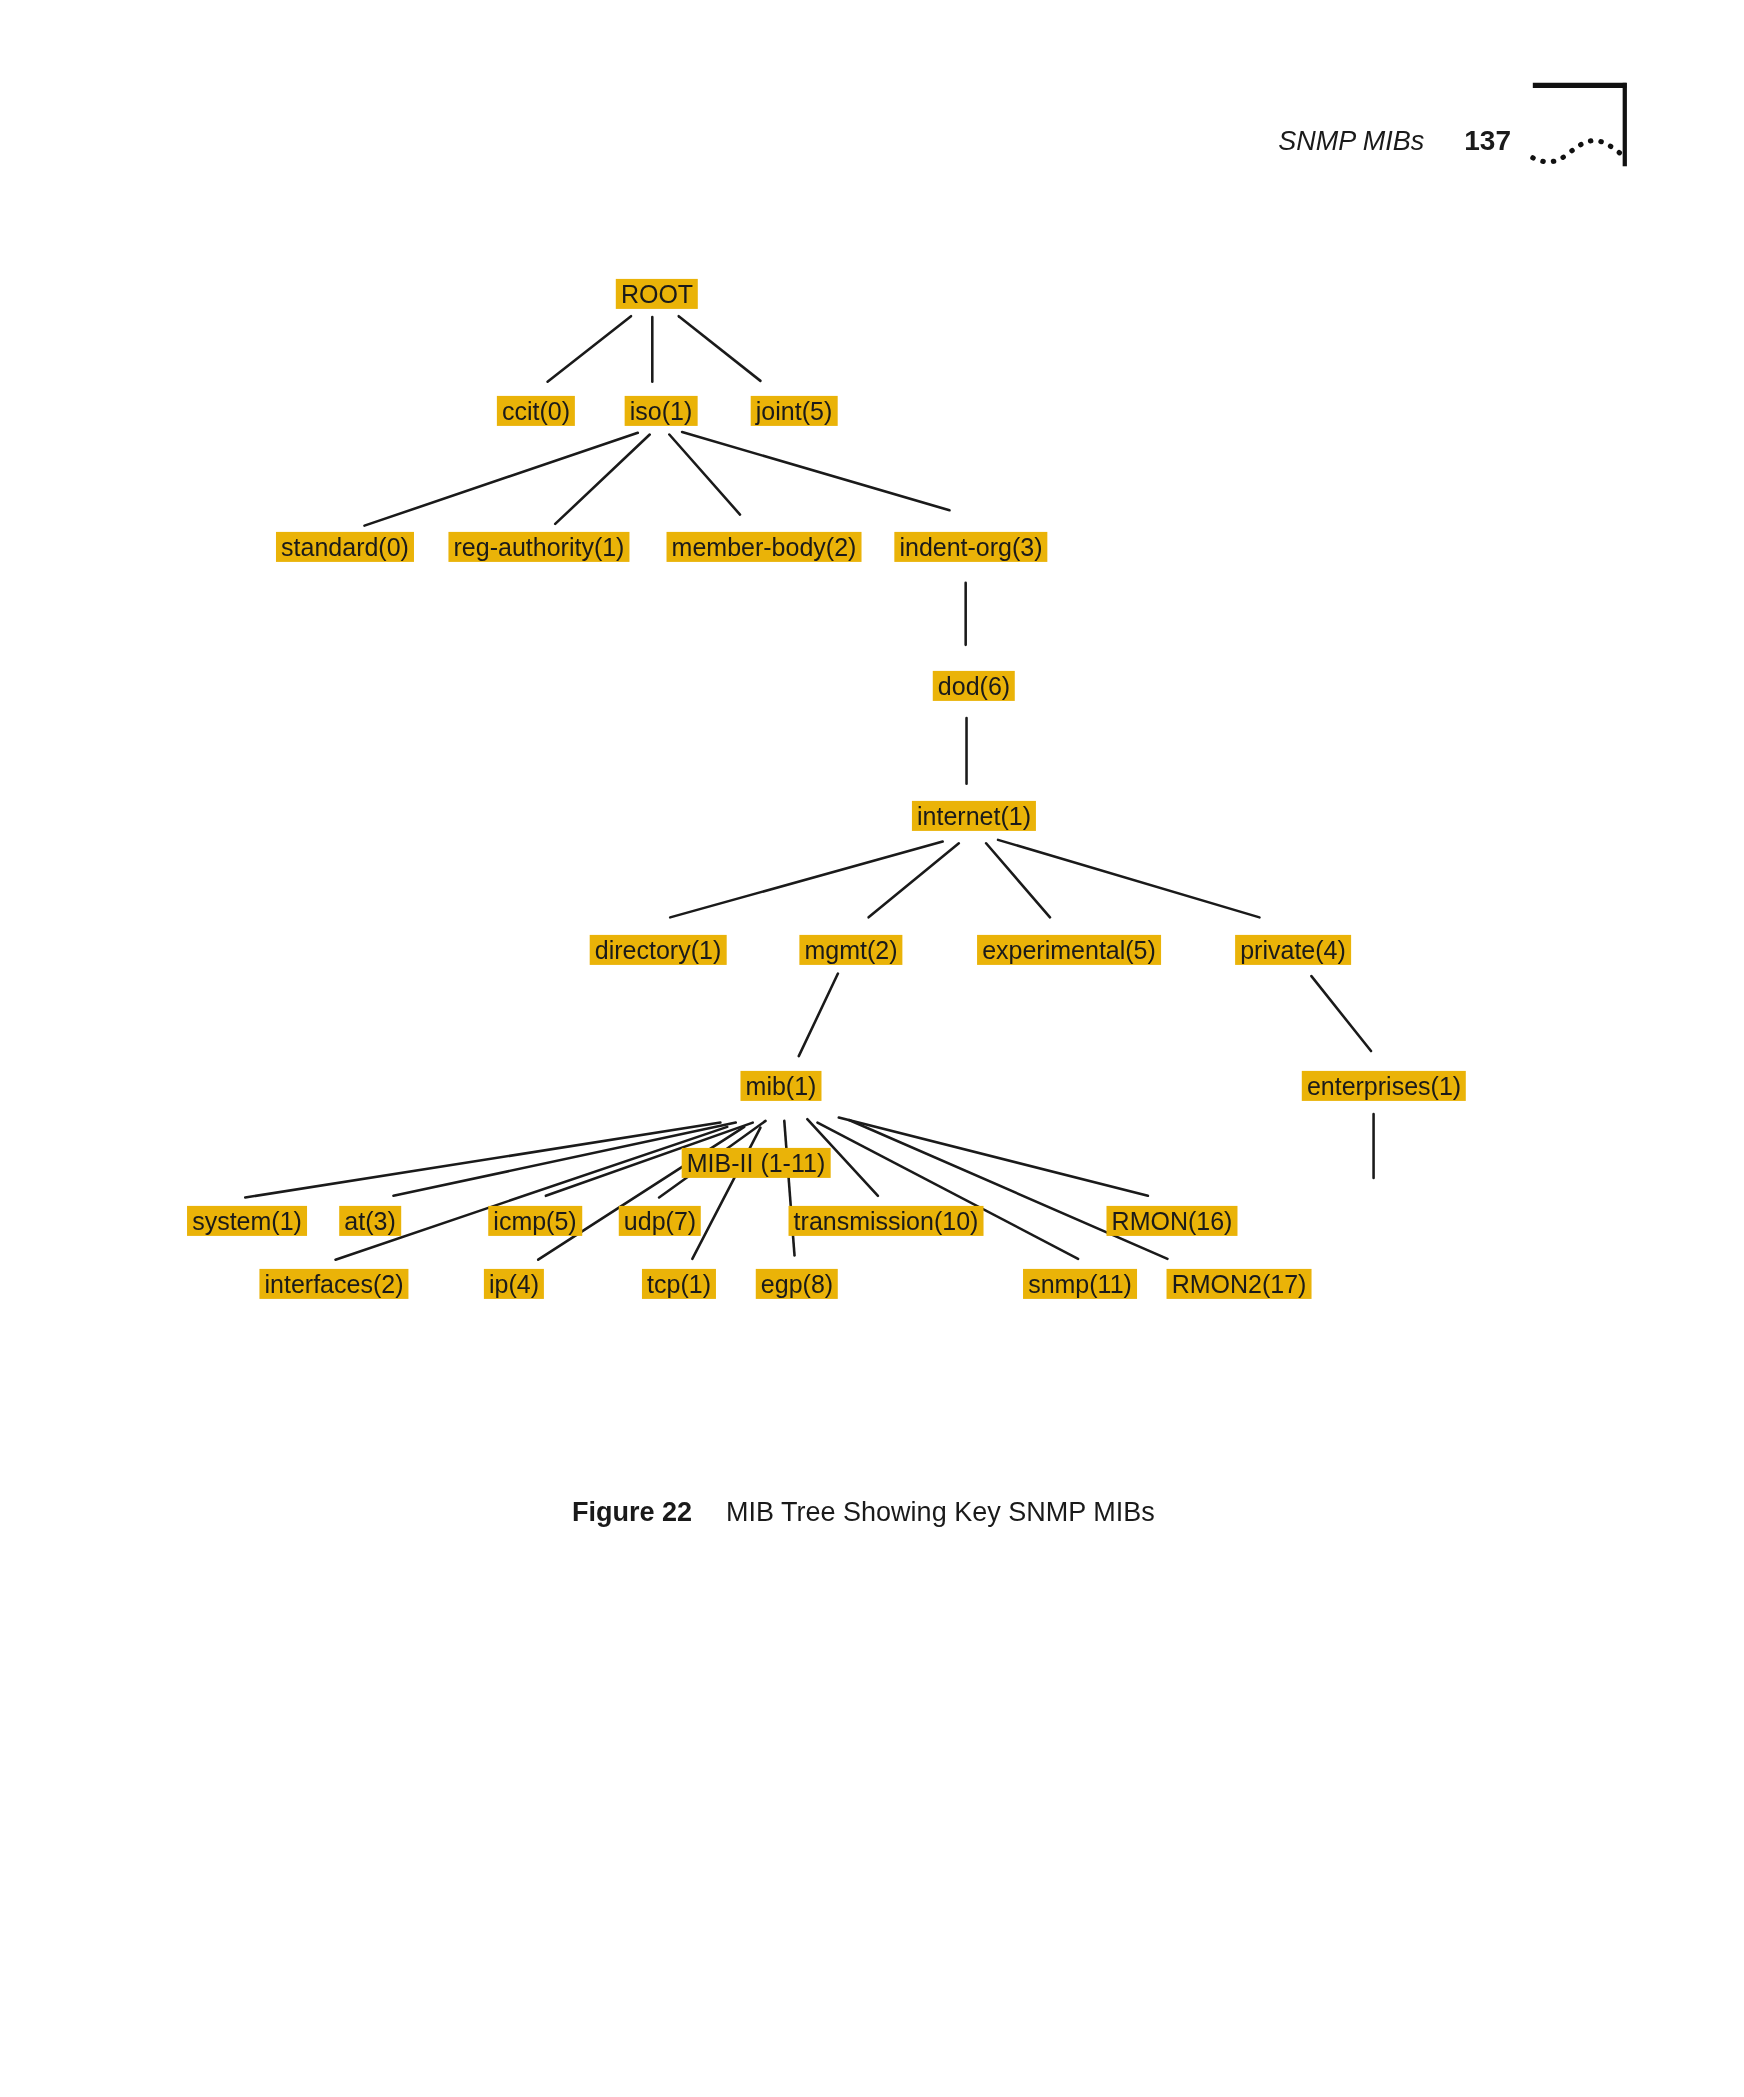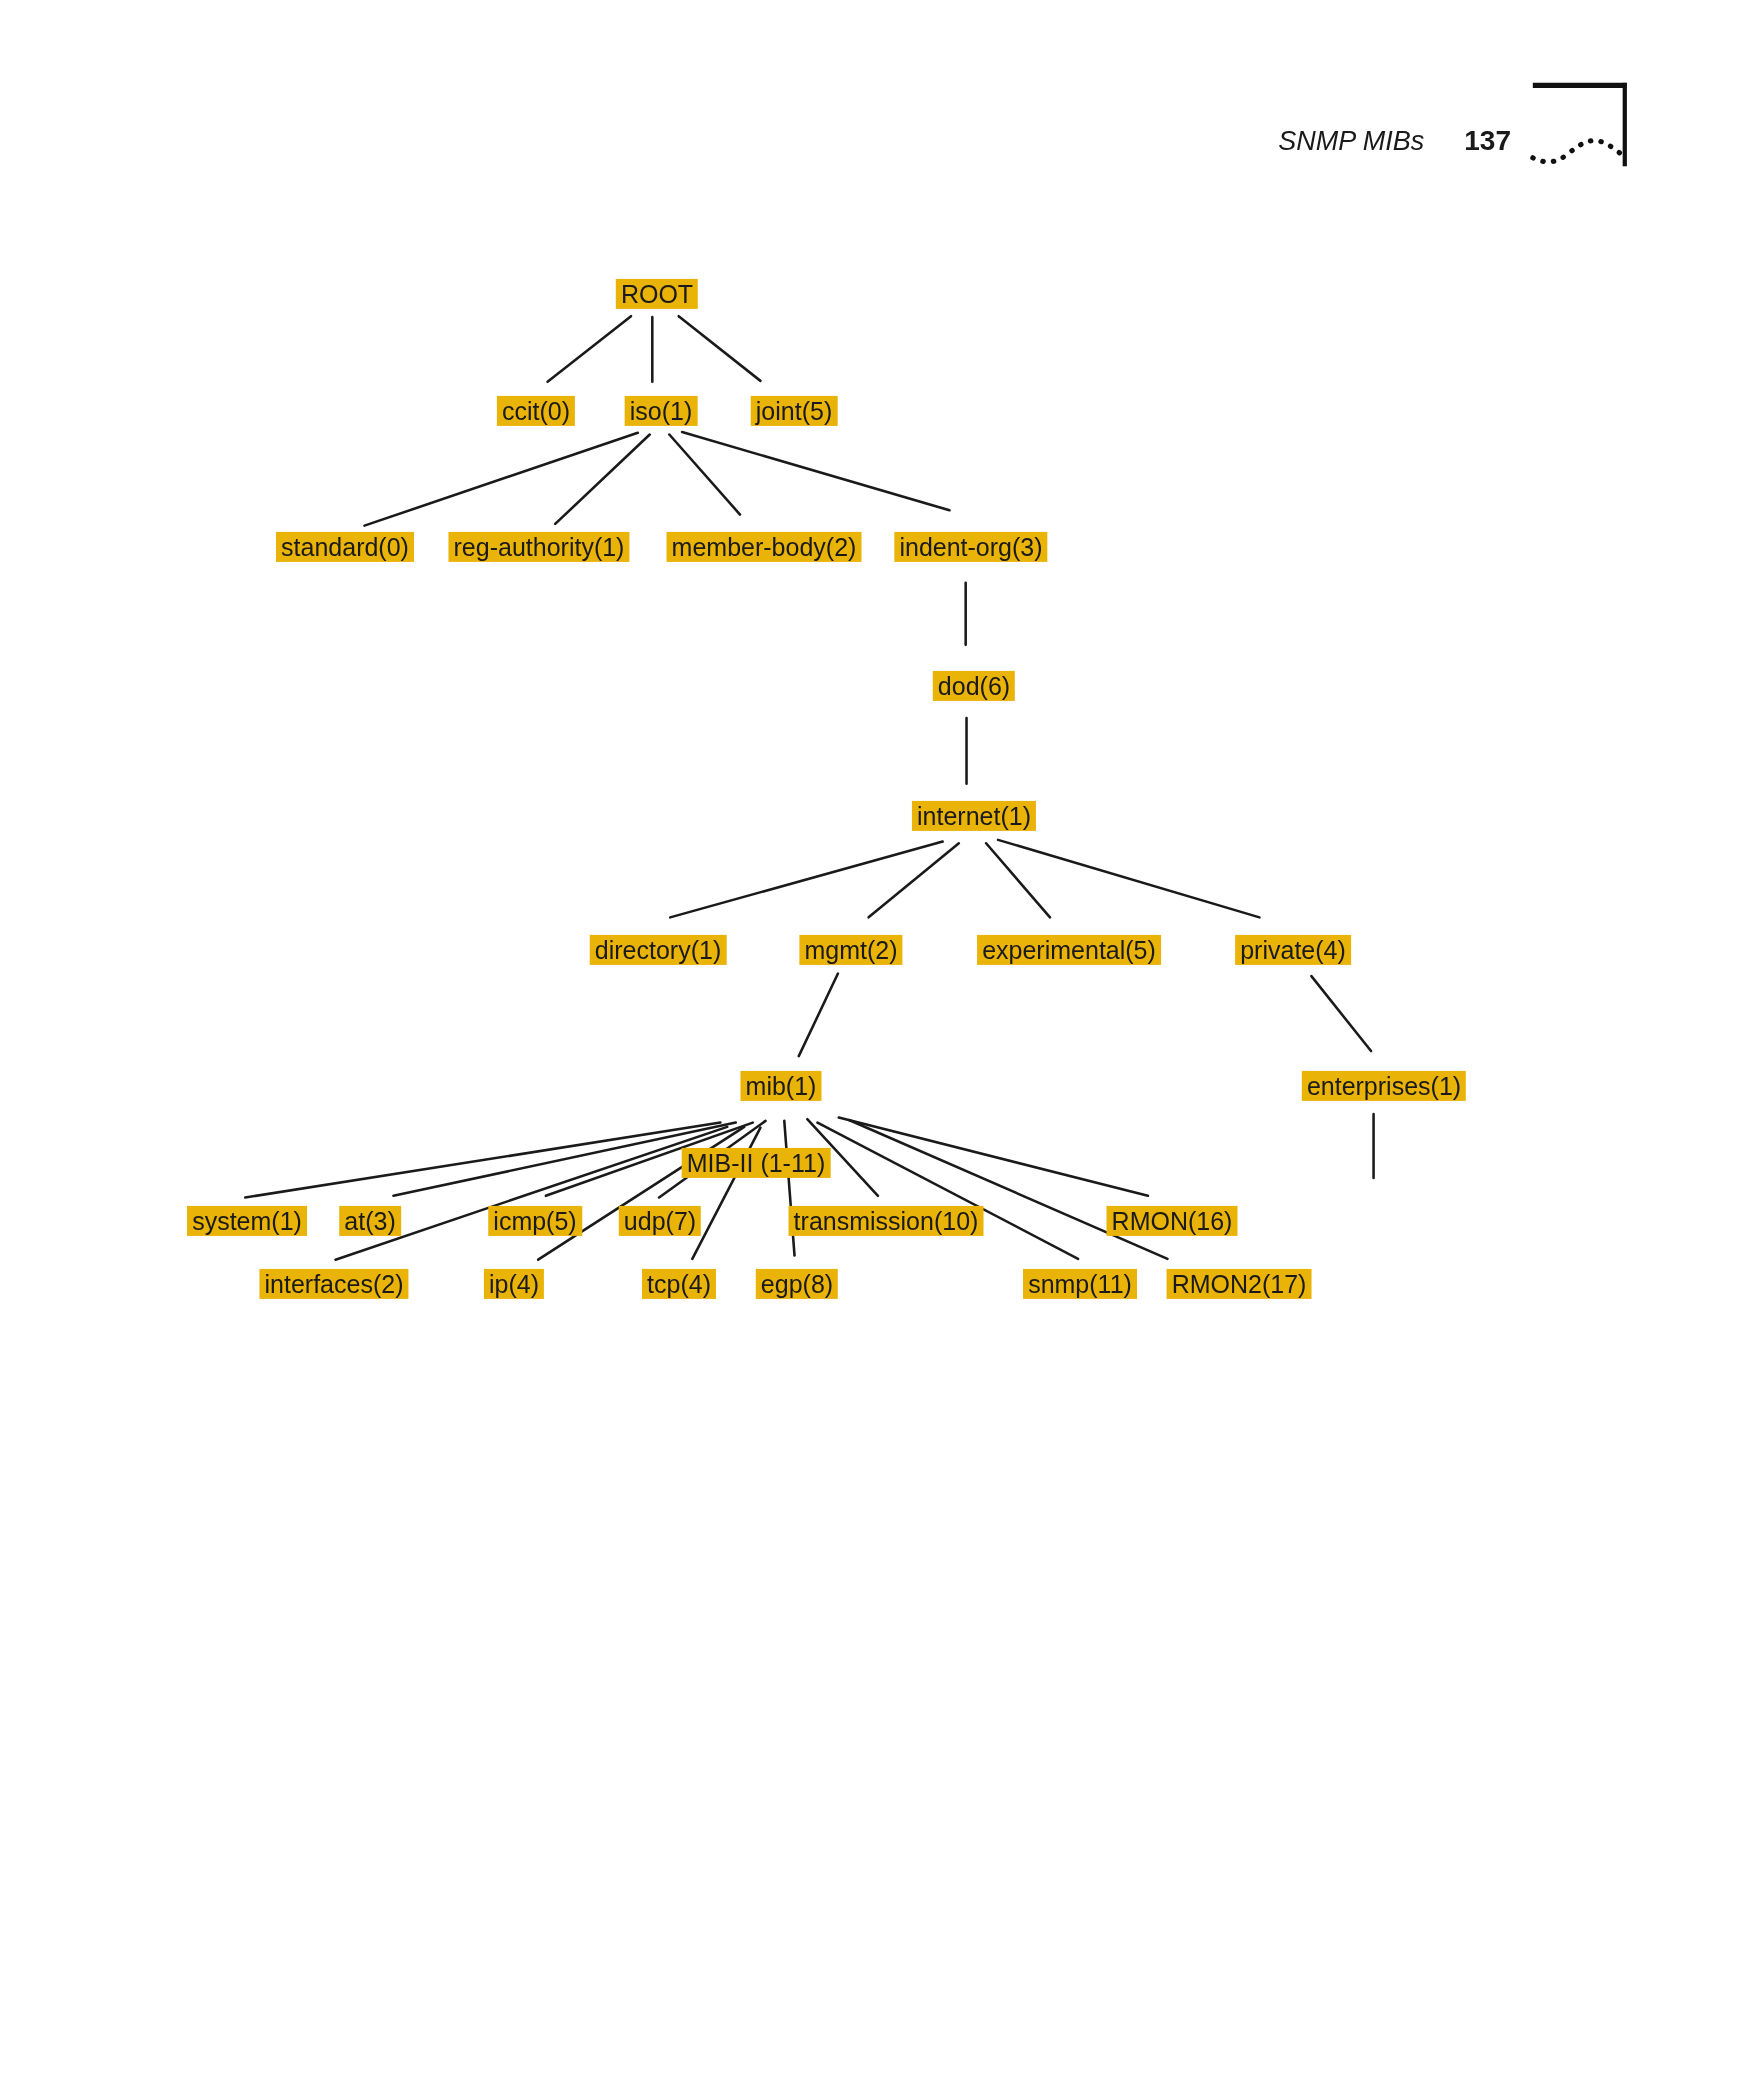--- a/index.html
+++ b/index.html
@@ -165,21 +165,24 @@
 
   <div class="node" style="left:247px;top:1221px;">system(1)</div>
   <div class="node" style="left:370px;top:1221px;">at(3)</div>
   <div class="node" style="left:535px;top:1221px;">icmp(5)</div>
   <div class="node" style="left:660px;top:1221px;">udp(7)</div>
   <div class="node" style="left:886px;top:1221px;">transmission(10)</div>
   <div class="node" style="left:1172px;top:1221px;text-align:right;">RMON(16)</div>
 
   <div class="node" style="left:334px;top:1284px;">interfaces(2)</div>
   <div class="node" style="left:514px;top:1284px;">ip(4)</div>
-  <div class="node" style="left:679px;top:1284px;">tcp(4)</div>
+  <div class="node" style="left:679px;top:1284px;">tcp(1)</div>
   <div class="node" style="left:797px;top:1284px;">egp(8)</div>
   <div class="node" style="left:1080px;top:1284px;">snmp(11)</div>
   <div class="node" style="left:1239px;top:1284px;">RMON2(17)</div>
 
 
+  <div id="caption">
+    <span class="fig-label">Figure 22</span><span class="fig-text">MIB Tree Showing Key SNMP MIBs</span>
+  </div>
 
 </div>
 
 
 </body></html>

